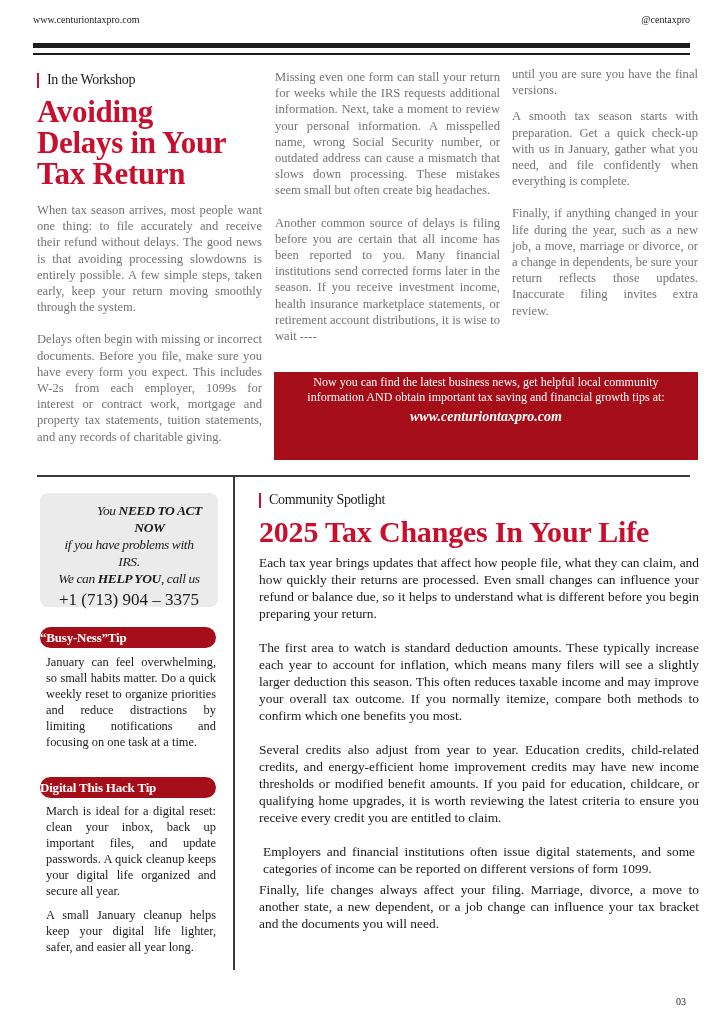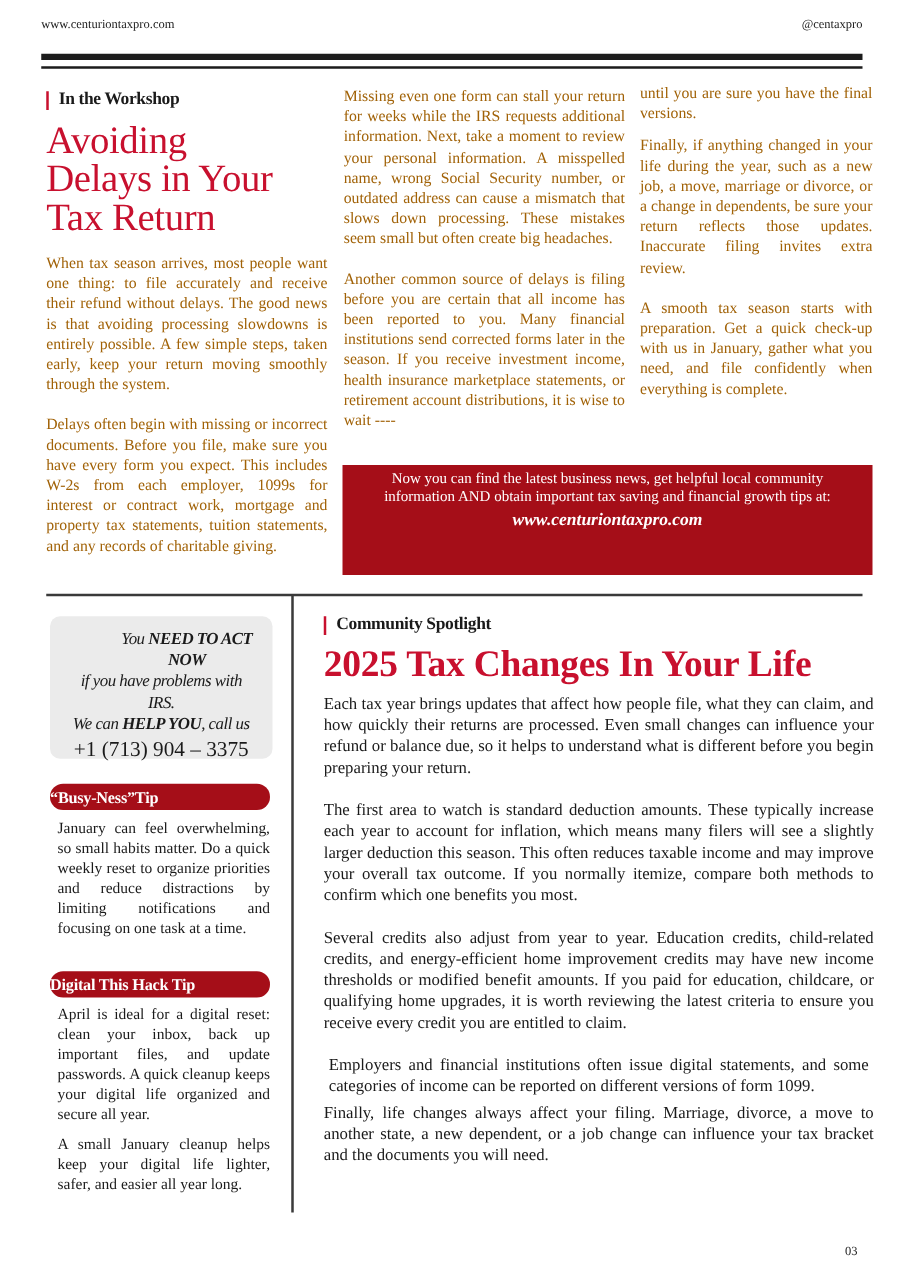--- a/index.html
+++ b/index.html
@@ -3,25 +3,25 @@
   <meta charset="utf-8">
   <style>
     html, body { margin:0; padding:0; background:#ffffff; }
     body { width:724px; height:1024px; position:relative; overflow:hidden; font-family:"Liberation Serif", serif; color:#1a1a1a; }
     .abs { position:absolute; }
     .top-url { left:33px; top:14px; font-size:10px; color:#222; }
     .top-handle { right:34px; top:14px; font-size:10px; color:#222; }
     .bar-thick { left:33px; top:43px; width:657px; height:5px; background:#1c1c1c; }
     .bar-thin { left:33px; top:53px; width:657px; height:2px; background:#1c1c1c; }
 
-    .kicker { font-weight:bold; font-size:14px; color:#1a1a1a; letter-spacing:-0.3px; display:flex; align-items:center; }
+    .kicker { font-weight:normal; font-size:14px; color:#1a1a1a; letter-spacing:-0.3px; display:flex; align-items:center; }
     .kicker .tick { display:inline-block; width:2px; height:15px; background:#c8102e; margin-right:8px; }
 
-    .h1 { color:#c8102e; font-weight:normal; font-size:31px; line-height:31px; letter-spacing:-0.3px; }
-    .body { font-size:12.6px; line-height:16.2px; text-align:justify; color:#a16207; }
+    .h1 { color:#c8102e; font-weight:bold; font-size:31px; line-height:31px; letter-spacing:-0.3px; }
+    .body { font-size:12.6px; line-height:16.2px; text-align:justify; color:#737373; }
     .body p { margin:0 0 16px 0; }
 
     .banner { left:274px; top:372px; width:424px; height:88px; background:#a50e18; color:#fff; text-align:center; }
     .banner .b-title { font-weight:bold; font-size:15px; margin-top:6px; }
     .banner .b-text { font-size:12px; line-height:15px; margin-top:3px; }
     .banner .b-url { font-weight:bold; font-style:italic; font-size:14px; margin-top:4px; }
 
     .hdiv { left:37px; top:475px; width:653px; height:2px; background:#3a3a3a; }
     .vdiv { left:233px; top:476px; width:2px; height:494px; background:#3a3a3a; }
 
@@ -61,22 +61,22 @@
   </div>
 </div>
 
 <div class="abs body" style="left:275px; top:69px; width:225px;">
   <p>Missing even one form can stall your return for weeks while the IRS requests additional information. Next, take a moment to review your personal information. A misspelled name, wrong Social Security number, or outdated address can cause a mismatch that slows down processing. These mistakes seem small but often create big headaches.</p>
   <p>Another common source of delays is filing before you are certain that all income has been reported to you. Many financial institutions send corrected forms later in the season. If you receive investment income, health insurance marketplace statements, or retirement account distributions, it is wise to wait ----</p>
 </div>
 
 <div class="abs body" style="left:512px; top:66px; width:186px;">
   <p style="margin-bottom:10px;">until you are sure you have the final versions.</p>
+  <p>A smooth tax season starts with preparation. Get a quick check-up with us in January, gather what you need, and file confidently when everything is complete.</p>
   <p>Finally, if anything changed in your life during the year, such as a new job, a move, marriage or divorce, or a change in dependents, be sure your return reflects those updates. Inaccurate filing invites extra review.</p>
-  <p>A smooth tax season starts with preparation. Get a quick check-up with us in January, gather what you need, and file confidently when everything is complete.</p>
 </div>
 
 <div class="abs banner">
   <div class="b-text">
     <div>Now you can find the latest business news, get helpful local community</div>
     <div>information AND obtain important tax saving and financial growth tips at:</div>
   </div>
   <div class="b-url">www.centuriontaxpro.com</div>
 </div>
 
@@ -91,21 +91,21 @@
   <div class="phone">+1 (713) 904 – 3375</div>
 </div>
 
 <div class="abs pill" style="top:627px;">“Busy-Ness”Tip</div>
 <div class="abs tip-body" style="top:654px;">
   <p>January can feel overwhelming, so small habits matter. Do a quick weekly reset to organize priorities and reduce distractions by limiting notifications and focusing on one task at a time.</p>
 </div>
 
 <div class="abs pill" style="top:777px;">Digital This Hack Tip</div>
 <div class="abs tip-body" style="top:803px;">
-  <p>April is ideal for a digital reset: clean your inbox, back up important files, and update passwords. A quick cleanup keeps your digital life organized and secure all year.</p>
+  <p>March is ideal for a digital reset: clean your inbox, back up important files, and update passwords. A quick cleanup keeps your digital life organized and secure all year.</p>
   <p>A small January cleanup helps keep your digital life lighter, safer, and easier all year long.</p>
 </div>
 
 <div class="abs" style="left:259px; top:492px; width:440px;">
   <div class="kicker">
     <span class="tick"></span>
     <span>Community Spotlight</span>
   </div>
   <div class="h2" style="margin-top:8px;">2025 Tax Changes In Your Life</div>
   <div class="body2" style="margin-top:6px;">

